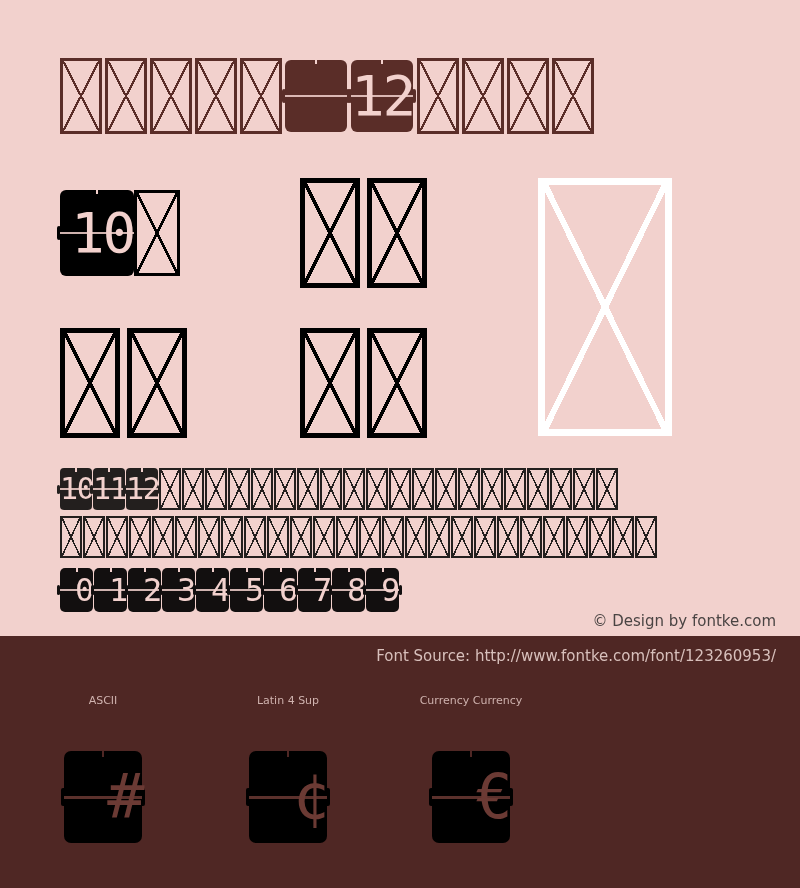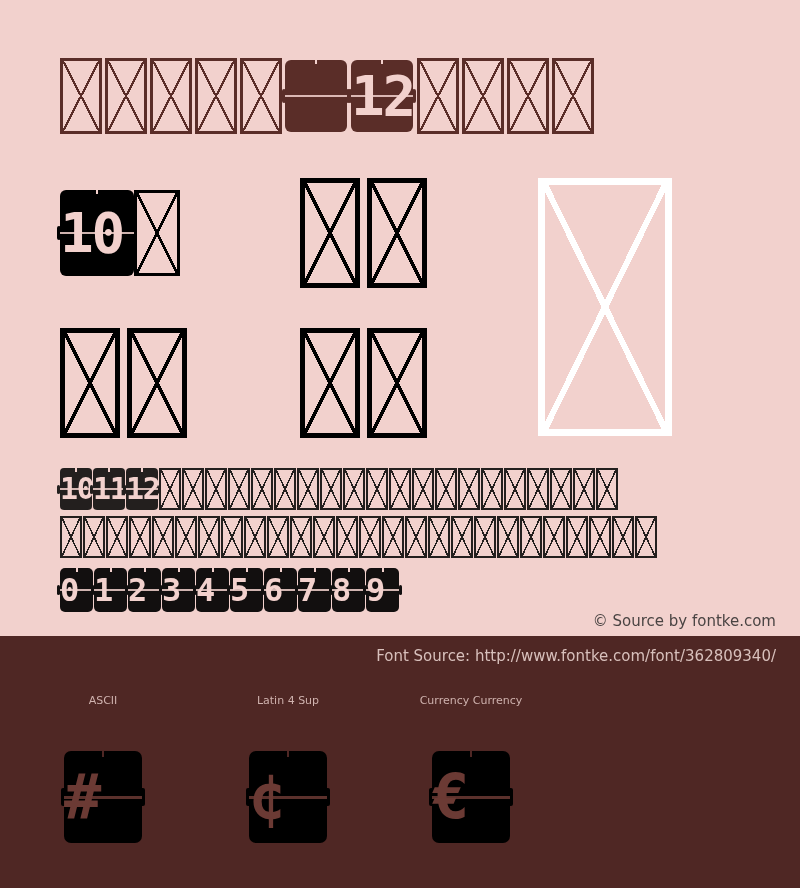--- a/index.html
+++ b/index.html
@@ -40,23 +40,23 @@
     display:inline-block;
     box-sizing:border-box;
     background:currentColor;
     border-radius:6px;
     vertical-align:top;
   }
   .card .glyph{
     position:absolute;
     left:0;right:0;top:50%;
     transform:translateY(-50%);
-    text-align:left;
+    text-align:right;
     font-family:"DejaVu Sans Mono", monospace;
-    font-weight:700;
+    font-weight:400;
     letter-spacing:-0.04em;
     line-height:1;
     pointer-events:none;
   }
   .card .split{
     position:absolute;left:0;right:0;top:50%;
     height:2px;margin-top:-1px;
     background:#f2d1cd;opacity:.85;
   }
   .card .notch{
@@ -163,24 +163,24 @@
   <div class="sp-group" id="g-e"><span class="tofu"></span></div>
 </div>
 
 <div id="lines">
   <div class="line" id="line1"><span class="card"><span class="notch"></span><span class="ear-l"></span><span class="ear-r"></span><span class="glyph">10</span><span class="split"></span></span><span class="card"><span class="notch"></span><span class="ear-l"></span><span class="ear-r"></span><span class="glyph">11</span><span class="split"></span></span><span class="card"><span class="notch"></span><span class="ear-l"></span><span class="ear-r"></span><span class="glyph">12</span><span class="split"></span></span><span class="tofu"></span><span class="tofu"></span><span class="tofu"></span><span class="tofu"></span><span class="tofu"></span><span class="tofu"></span><span class="tofu"></span><span class="tofu"></span><span class="tofu"></span><span class="tofu"></span><span class="tofu"></span><span class="tofu"></span><span class="tofu"></span><span class="tofu"></span><span class="tofu"></span><span class="tofu"></span><span class="tofu"></span><span class="tofu"></span><span class="tofu"></span><span class="tofu"></span></div>
   <div class="line" id="line2"><span class="tofu"></span><span class="tofu"></span><span class="tofu"></span><span class="tofu"></span><span class="tofu"></span><span class="tofu"></span><span class="tofu"></span><span class="tofu"></span><span class="tofu"></span><span class="tofu"></span><span class="tofu"></span><span class="tofu"></span><span class="tofu"></span><span class="tofu"></span><span class="tofu"></span><span class="tofu"></span><span class="tofu"></span><span class="tofu"></span><span class="tofu"></span><span class="tofu"></span><span class="tofu"></span><span class="tofu"></span><span class="tofu"></span><span class="tofu"></span><span class="tofu"></span><span class="tofu"></span></div>
 </div>
 
 <div id="digits"><span class="card"><span class="notch"></span><span class="ear-l"></span><span class="ear-r"></span><span class="glyph">0</span><span class="split"></span></span><span class="card"><span class="notch"></span><span class="ear-l"></span><span class="ear-r"></span><span class="glyph">1</span><span class="split"></span></span><span class="card"><span class="notch"></span><span class="ear-l"></span><span class="ear-r"></span><span class="glyph">2</span><span class="split"></span></span><span class="card"><span class="notch"></span><span class="ear-l"></span><span class="ear-r"></span><span class="glyph">3</span><span class="split"></span></span><span class="card"><span class="notch"></span><span class="ear-l"></span><span class="ear-r"></span><span class="glyph">4</span><span class="split"></span></span><span class="card"><span class="notch"></span><span class="ear-l"></span><span class="ear-r"></span><span class="glyph">5</span><span class="split"></span></span><span class="card"><span class="notch"></span><span class="ear-l"></span><span class="ear-r"></span><span class="glyph">6</span><span class="split"></span></span><span class="card"><span class="notch"></span><span class="ear-l"></span><span class="ear-r"></span><span class="glyph">7</span><span class="split"></span></span><span class="card"><span class="notch"></span><span class="ear-l"></span><span class="ear-r"></span><span class="glyph">8</span><span class="split"></span></span><span class="card"><span class="notch"></span><span class="ear-l"></span><span class="ear-r"></span><span class="glyph">9</span><span class="split"></span></span></div>
 
-<div id="design-credit">© Source by fontke.com</div>
+<div id="design-credit">© Design by fontke.com</div>
 
 <div id="source-bar">
-  <div id="font-source">Font Source: http://www.fontke.com/font/362809340/</div>
+  <div id="font-source">Font Source: http://www.fontke.com/font/123260953/</div>
   <div id="blocks">
       <div class="cat-label" style="left: 103px;">ASCII</div>
       <div class="cat-card" style="left: 103px;"><span class="card"><span class="notch"></span><span class="ear-l"></span><span class="ear-r"></span><span class="glyph">#</span><span class="split"></span></span></div>
       <div class="cat-label" style="left: 288px;">Latin 4 Sup</div>
       <div class="cat-card" style="left: 288px;"><span class="card"><span class="notch"></span><span class="ear-l"></span><span class="ear-r"></span><span class="glyph">¢</span><span class="split"></span></span></div>
       <div class="cat-label" style="left: 471px;">Currency Currency</div>
       <div class="cat-card" style="left: 471px;"><span class="card"><span class="notch"></span><span class="ear-l"></span><span class="ear-r"></span><span class="glyph">€</span><span class="split"></span></span></div>
     </div>
 </div>
 

